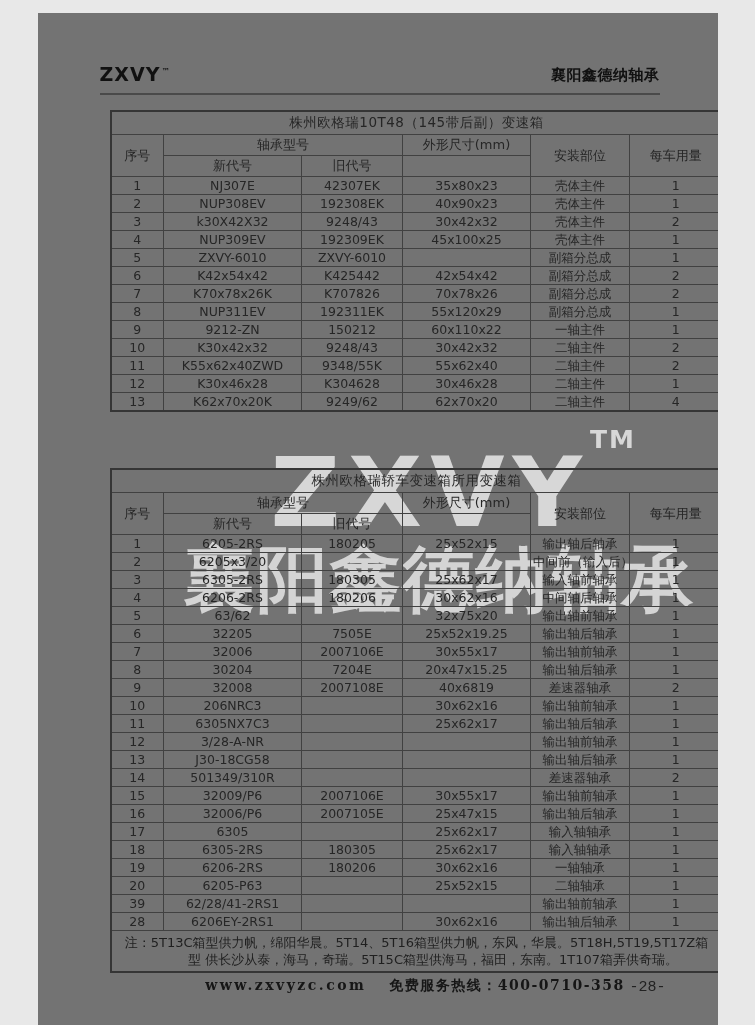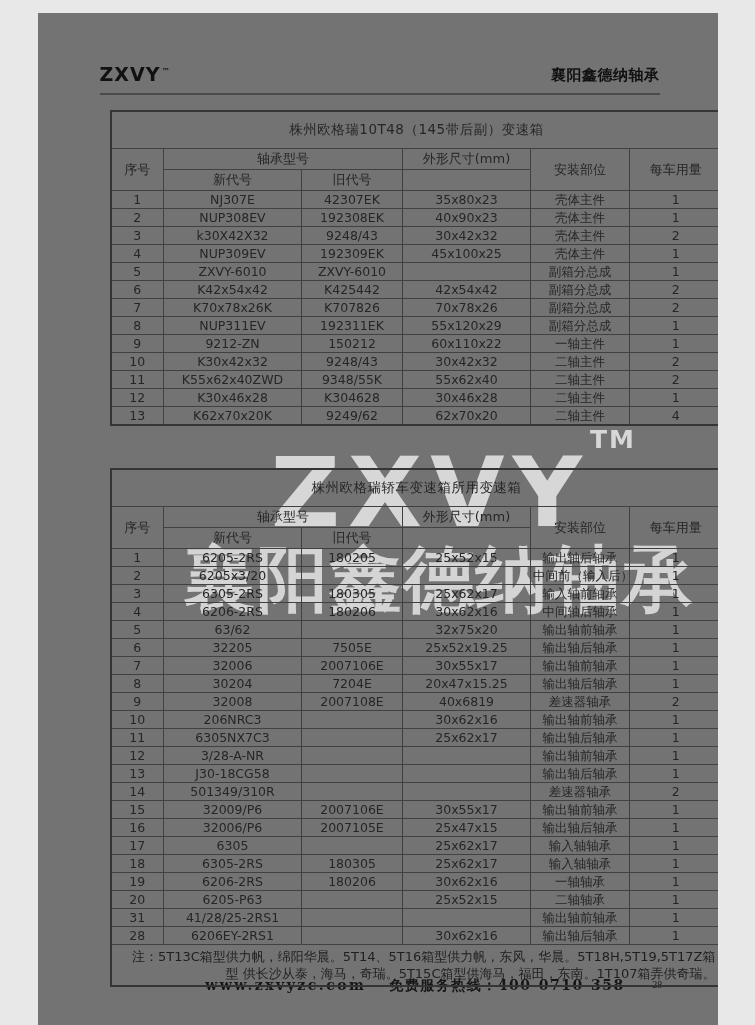--- a/index.html
+++ b/index.html
@@ -42,41 +42,41 @@
     border:2px solid #353535;
   }
   .t1{top:97px;}
   .t2{top:455px;}
   th,td{
     border:1px solid #414141;
     text-align:center;vertical-align:middle;
     font-weight:normal;color:#262626;
     overflow:hidden;white-space:nowrap;
   }
-  th.title{font-size:13.5px;padding:9px 2px;letter-spacing:.5px;}
+  th.title{font-size:13.5px;padding:2px 2px;letter-spacing:.5px;}
   th.colhead{font-size:13px;padding:2px;line-height:16px;}
   td{font-size:12.5px;line-height:14px;padding:1.5px 2px;}
   td.note-cell{
-    text-align:right;white-space:normal;
+    text-align:center;white-space:normal;
     font-size:13px;line-height:17px;padding:3px 6px;color:#1f1f1f;
   }
   .note-l2{padding-left:33px;}
   
   .footer{
     position:absolute;top:964px;left:0;width:755px;
     text-align:center;
     font-family:"DejaVu Serif","Liberation Serif",serif;
     font-weight:bold;font-size:14px;color:#161616;
   }
   .footer .site{letter-spacing:2.5px;margin-right:18px;}
   .footer .hot{letter-spacing:1.5px;}
   .pageno{
     position:absolute;top:966px;right:52px;
-    font-size:10px;color:#222;
-    font-family:Liberation Serif, serif;font-weight:normal;
+    font-size:15px;color:#222;
+    font-family:Liberation Mono, monospace;font-weight:normal;
   }
 </style>
 </head>
 <body>
 
 <div class="page">
 
   <div class="hdr">
     <div class="logo">
       <span>ZXVY</span><sup>™</sup>
@@ -405,22 +405,22 @@
         </tr>
         <tr>
           <td>20</td>
           <td>6205-P63</td>
           <td></td>
           <td>25x52x15</td>
           <td>二轴轴承</td>
           <td>1</td>
         </tr>
         <tr>
-          <td>31</td>
-          <td>41/28/25-2RS1</td>
+          <td>39</td>
+          <td>62/28/41-2RS1</td>
           <td></td>
           <td></td>
           <td>输出轴前轴承</td>
           <td>1</td>
         </tr>
         <tr>
           <td>28</td>
           <td>6206EY-2RS1</td>
           <td></td>
           <td>30x62x16</td>

